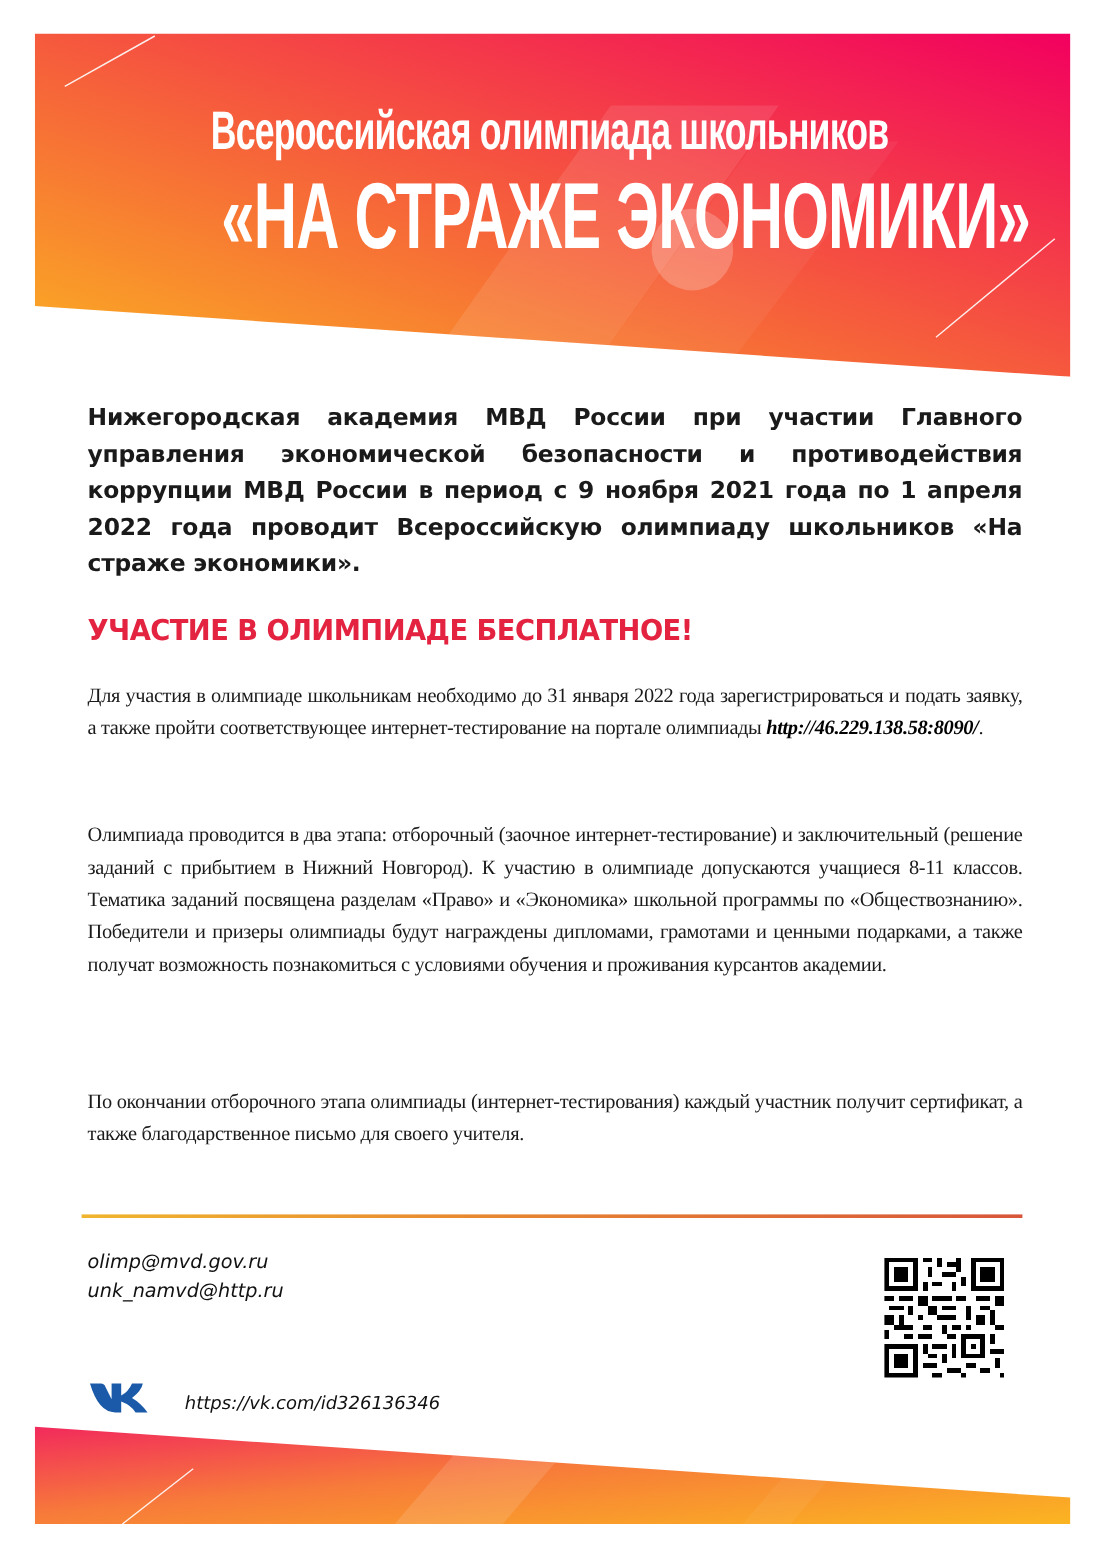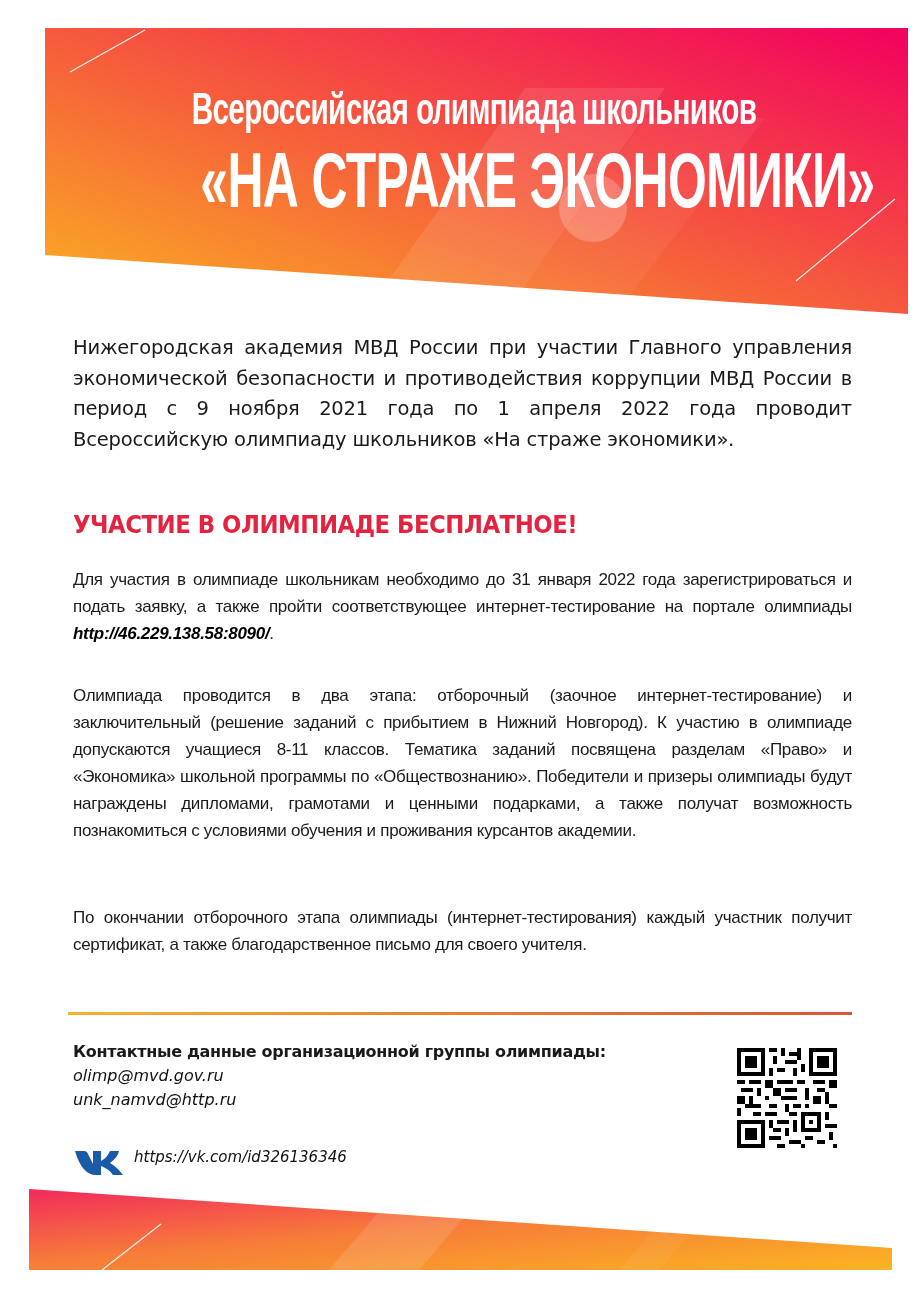--- a/index.html
+++ b/index.html
@@ -1,40 +1,40 @@
 <!DOCTYPE html>
 <html><head>
 <meta charset="utf-8">
 <style>
   html, body { margin: 0; padding: 0; background: #ffffff; }
   body { width: 921px; height: 1299px; position: relative; overflow: hidden; font-family: "DejaVu Sans", sans-serif; color: #1a1a1a; }
 
   
-  .banner-top { position: absolute; left: 29px; top: 28px; width: 710px; height: 286px; margin-left: 16px; }
+  .banner-top { position: absolute; left: 29px; top: 28px; width: 710px; height: 286px; }
   .banner-top svg.bg { position: absolute; left: 0; top: 0; width: 863px; height: 286px; }
   .title-line1 { position: absolute; left: 0; width: 863px; top: 56px; color: #fff; font-family: "Liberation Sans", sans-serif; font-weight: bold; font-size: 45px; line-height: 50px; letter-spacing: -1px; transform: scaleX(0.66); transform-origin: center; white-space: nowrap; }
   .title-line2 { position: absolute; left: 0; width: 863px; top: 110px; color: #fff; font-family: "Liberation Sans", sans-serif; font-weight: bold; font-size: 78px; line-height: 84px; letter-spacing: -1px; transform: scaleX(0.64); transform-origin: center; white-space: nowrap; }
 
   
-  .intro { position: absolute; left: 73px; top: 333px; width: 779px; font-family: "DejaVu Sans", sans-serif; font-weight: normal; font-size: 19.5px; line-height: 30.5px; text-align: justify; text-align-last: left; letter-spacing: -0.2px; }
+  .intro { position: absolute; left: 73px; top: 333px; width: 779px; font-family: "DejaVu Sans", sans-serif; font-weight: bold; font-size: 19.5px; line-height: 30.5px; text-align: justify; text-align-last: left; letter-spacing: -0.2px; }
   .free-heading { position: absolute; left: 73px; top: 509px; color: #e32340; font-family: "DejaVu Sans", sans-serif; font-weight: bold; font-size: 24px; line-height: 32px; letter-spacing: -0.5px; transform: scaleX(0.95); transform-origin: left; white-space: nowrap; }
-  .para { position: absolute; left: 73px; width: 779px; font-family: Liberation Sans, sans-serif; font-size: 17px; line-height: 27px; text-align: justify; text-align-last: left; letter-spacing: -0.3px; }
+  .para { position: absolute; left: 73px; width: 779px; font-family: Liberation Serif, serif; font-size: 17px; line-height: 27px; text-align: justify; text-align-last: left; letter-spacing: -0.3px; }
   .para1 { top: 566px; }
   .para2 { top: 682px; }
   .para3 { top: 904px; }
   .link-bold { font-weight: bold; font-style: italic; color: #000; text-decoration: none; }
 
   .divider { position: absolute; left: 68px; top: 1012px; width: 784px; height: 3px; background: linear-gradient(90deg, #f0b52e 0%, #e88a30 40%, #d8553a 100%); }
 
   
   .contacts { position: absolute; left: 73px; top: 1040px; width: 620px; font-family: "DejaVu Sans", sans-serif; font-size: 16px; line-height: 24px; }
   .contacts .heading { font-weight: bold; font-size: 16px; letter-spacing: -0.3px; }
   .contacts .phone { font-size: 16px; }
   .contacts .email { font-style: italic; font-size: 16px; color: #111; text-decoration: none; display: block; }
-  .vk-row { position: absolute; left: 74px; top: 1148px; height: 30px; display: flex; align-items: flex-start; }
+  .vk-row { position: absolute; left: 74px; top: 1148px; height: 30px; display: flex; align-items: flex-end; gap: 20px; }
   .vk-logo { width: 50px; height: 28px; }
   .vk-link { margin-left: 10px; font-style: italic; font-size: 15px; color: #111; text-decoration: none; font-family: "DejaVu Sans", sans-serif; }
 
   .qr { position: absolute; left: 737px; top: 1048px; width: 100px; height: 100px; }
 
   
   .banner-bottom { position: absolute; left: 29px; top: 1188px; width: 863px; height: 82px; }
 </style>
 </head>
 <body>
@@ -70,21 +70,20 @@
 
 <div class="para para1"><span>Для участия в олимпиаде школьникам необходимо до 31 января 2022 года зарегистрироваться и подать заявку, а также пройти соответствующее интернет-тестирование на портале олимпиады </span><a class="link-bold">http://46.229.138.58:8090/</a><span>.</span></div>
 
 <div class="para para2">Олимпиада проводится в два этапа: отборочный (заочное интернет-тестирование) и заключительный (решение заданий с прибытием в Нижний Новгород). К участию в олимпиаде допускаются учащиеся 8-11 классов. Тематика заданий посвящена разделам «Право» и «Экономика» школьной программы по «Обществознанию». Победители и призеры олимпиады будут награждены дипломами, грамотами и ценными подарками, а также получат возможность познакомиться с условиями обучения и проживания курсантов академии.</div>
 
 <div class="para para3">По окончании отборочного этапа олимпиады (интернет-тестирования) каждый участник получит сертификат, а также благодарственное письмо для своего учителя.</div>
 
 <div class="divider"></div>
 
 <div class="contacts">
-  <div class="heading">Контактные данные организационной группы олимпиады:</div>
   <a class="email">olimp@mvd.gov.ru</a>
   <a class="email">unk_namvd@http.ru</a>
 </div>
 
 <div class="vk-row">
   <svg class="vk-logo" viewBox="0 0 50 28">
     <path d="M1,3 L10,3 Q13,3 14,6 L19,16 L19,3 L27,3 L27,13 Q33,10 36,3 L45,3 Q44,9 36,15 Q43,19 49,27 L39,27 Q35,21 27,18 L27,27 L22,27 Q8,27 1,3 Z" fill="#1a5aa8"></path>
   </svg>
   <a class="vk-link">https://vk.com/id326136346</a>
 </div>

